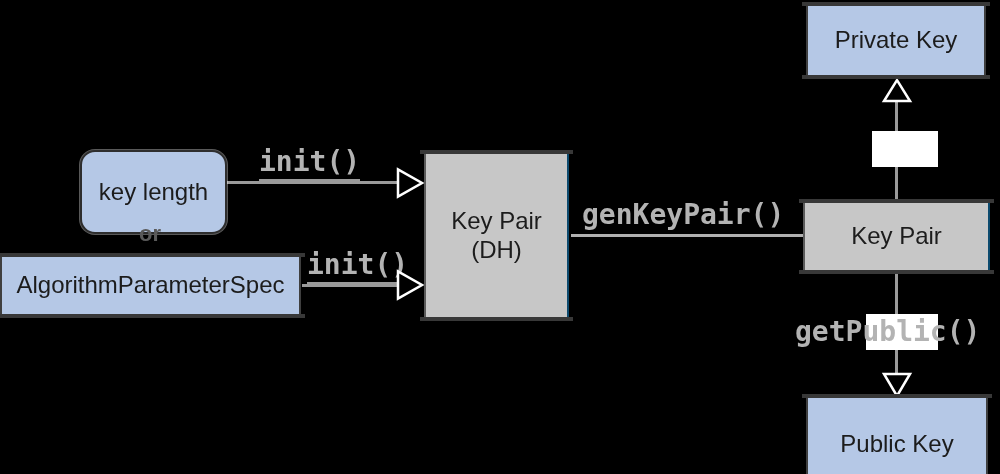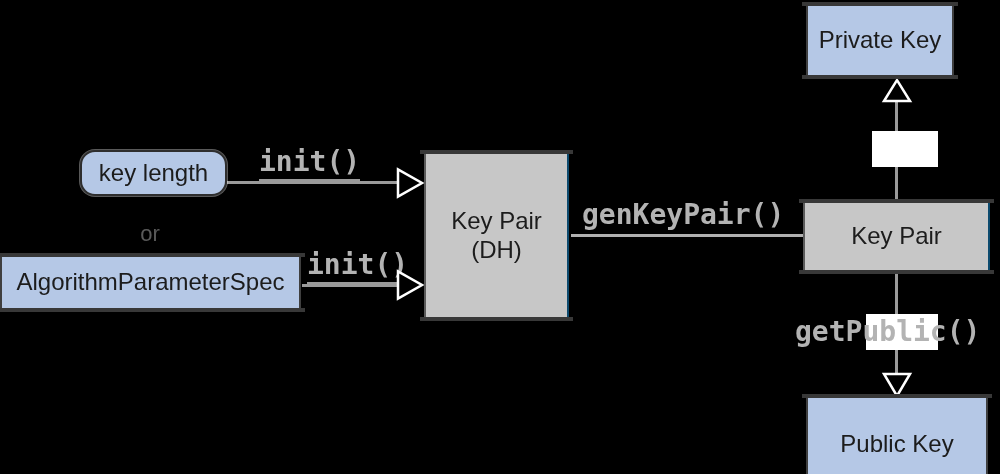--- a/index.html
+++ b/index.html
@@ -31,31 +31,31 @@
   .barbox::before,.barbox::after{
     content:"";position:absolute;left:-6px;right:-6px;height:4px;
     background:var(--border-dark);
   }
   .barbox::before{top:-4px;}
   .barbox::after{bottom:-4px;}
   .rounded{
     border:2px solid #2e2e2e;border-radius:15px;background:var(--box-blue);
     box-shadow:0 0 0 1px rgba(255,255,255,0.35);
   }
-  #box-keylength{left:80px;top:150px;width:147px;height:46px;}
-  #box-aps{left:0;top:257px;width:301px;height:51px;}
+  #box-keylength{left:80px;top:150px;width:147px;height:84px;}
+  #box-aps{left:0;top:257px;width:301px;height:57px;}
   #box-generator{left:424px;top:154px;width:145px;height:163px;flex-direction:column;}
   #box-generator .gap{}
   #box-keypair{left:803px;top:203px;width:187px;height:67px;}
-  #box-privatekey{left:806px;top:6px;width:148px;height:69px;}
+  #box-privatekey{left:806px;top:6px;width:180px;height:69px;}
   #box-publickey{left:806px;top:398px;width:182px;height:92px;}
   
   #or-label{
     position:absolute;left:110px;top:221px;width:80px;text-align:center;
-    color:var(--or-text);font-size:22px;font-weight:normal;z-index:5;
+    color:var(--or-text);font-size:22px;font-weight:bold;z-index:5;
   }
   
   .line{position:absolute;background:var(--line-gray);z-index:1;}
   #shaft-init1{left:227px;top:181px;width:172px;height:3px;}
   #shaft-init2{left:302px;top:284px;width:97px;height:3px;}
   #shaft-genkeypair{left:571px;top:234px;width:232px;height:3px;background:#b0b0b0;}
   #vline-upper{left:895px;top:101px;width:3px;height:102px;}
   #vline-lower{left:895px;top:274px;width:3px;height:101px;}
   
   .patch{position:absolute;background:var(--highlight);z-index:2;}

